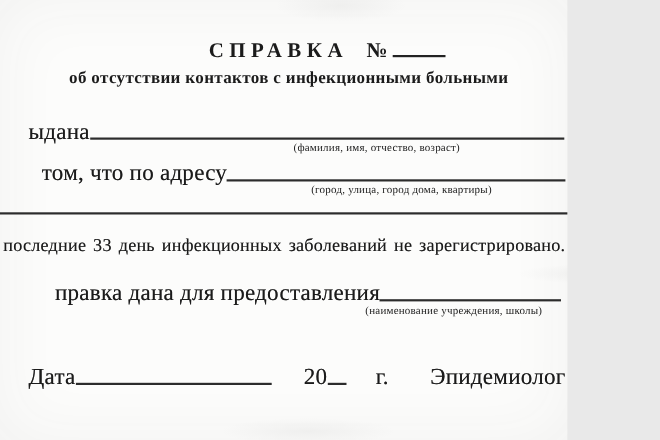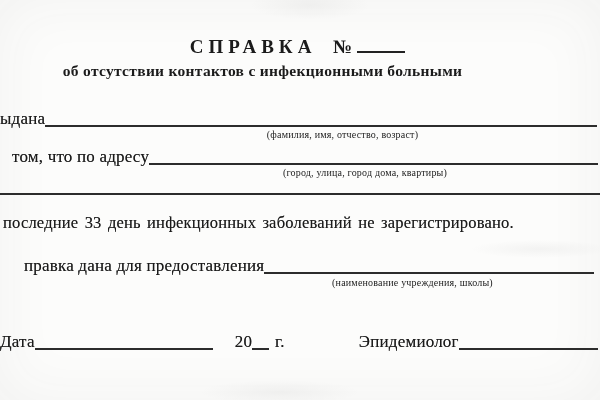--- a/index.html
+++ b/index.html
@@ -1,40 +1,40 @@
 <!DOCTYPE html>
 <html><head>
 <meta charset="utf-8">
 <style>
   html,body{margin:0;padding:0;background:#e9e9e9;}
   .page{
     position:relative;
-    width:600px;height:400px;
+    width:516px;height:400px;
     background:#fcfcfb;
     overflow:hidden;
     font-family:"Liberation Serif","DejaVu Serif",serif;
     color:#1b1b1b;
     box-shadow:inset 0 0 60px rgba(60,60,60,0.05);
   }
   .smudge{position:absolute;border-radius:50%;pointer-events:none;
     background:radial-gradient(closest-side,rgba(120,120,120,0.07),rgba(120,120,120,0));}
   .title-row{
     position:absolute;top:36px;left:0;width:595px;
     text-align:center;font-weight:bold;font-size:19px;
     letter-spacing:5px;word-spacing:7px;line-height:22px;white-space:nowrap;
   }
   .numline{display:inline-block;width:48px;border-bottom:2px solid #222;}
   .subtitle{
     position:absolute;top:61px;left:0;width:525px;
     text-align:center;font-weight:bold;font-size:15.5px;
     letter-spacing:0.3px;line-height:20px;white-space:nowrap;font-family:Liberation Serif, serif;
   }
   .row{position:absolute;left:0;display:flex;align-items:flex-end;height:22px;}
-  .row .lbl{font-size:17px;line-height:22px;letter-spacing:0.2px;white-space:nowrap;
-    text-shadow:0 0 0.5px rgba(20,20,20,0.6);}
+  .row .lbl{font-size:21px;line-height:22px;letter-spacing:0.2px;white-space:nowrap;
+    text-shadow:0 0 0.5px rgba(20,20,20,0.6);margin-left:26px;}
   .bline{flex:1;border-bottom:2px solid #2c2c2c;margin-bottom:3px;}
   .bline.fixed{flex:none;}
   .caption{
     position:absolute;font-size:10px;letter-spacing:0.2px;color:#222;
     text-align:center;white-space:nowrap;line-height:12px;
   }
   .fullline{position:absolute;left:0;right:0;border-top:2px solid #2c2c2c;}
   .statement{
     position:absolute;left:3px;top:213px;
     font-size:16.5px;letter-spacing:0.2px;word-spacing:2px;white-space:nowrap;

